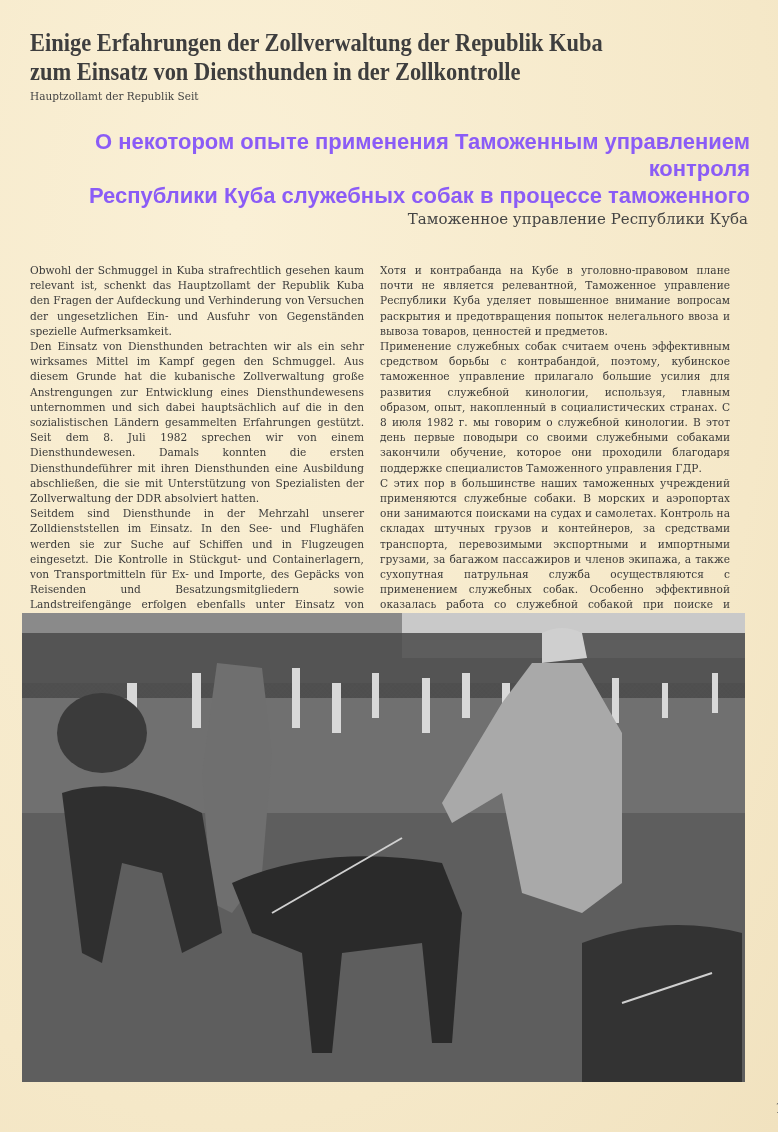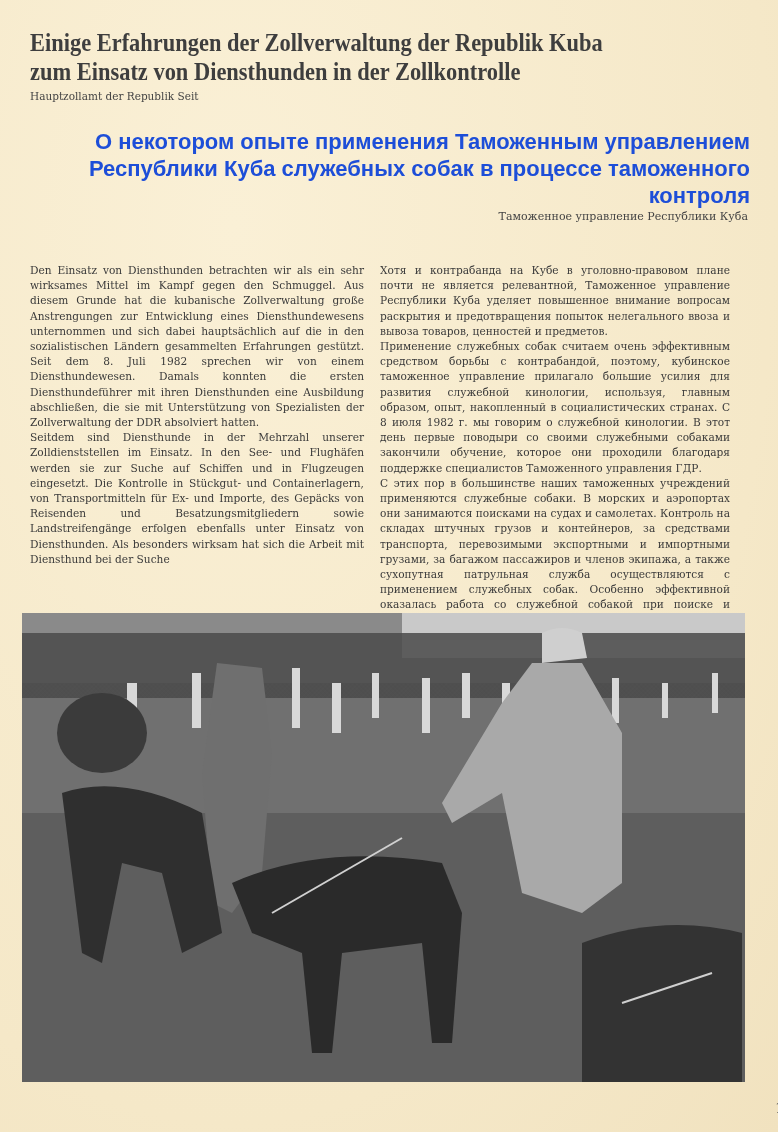--- a/index.html
+++ b/index.html
@@ -16,26 +16,26 @@
     transform:scaleX(0.88); transform-origin:left top; white-space:nowrap;
   }
   .de-title div { white-space:nowrap; }
   .de-author {
     position:absolute; left:30px; top:90px;
     font-family:"DejaVu Serif", serif; font-size:10.5px; color:#444;
   }
   .ru-title {
     position:absolute; left:30px; top:128px; width:720px;
     font-family:"Liberation Sans", sans-serif; font-weight:bold;
-    font-size:22px; line-height:27px; color:#1d4ed8; text-align:right;
+    font-size:22px; line-height:27px; color:#8b5cf6; text-align:right;
   }
   .ru-title .l { white-space:nowrap; }
   .ru-author {
     position:absolute; right:30px; top:210px;
-    font-family:"DejaVu Serif", serif; font-size:11px; color:#444;
+    font-family:"DejaVu Serif", serif; font-size:15px; color:#444;
   }
   .col {
     position:absolute; top:263px; width:342px;
     font-family:"DejaVu Serif", serif; font-size:10.6px; line-height:15.2px;
     color:#3a3a3a; text-align:justify;
   }
   .col.left { left:30px; width:334px; }
   .col.right { left:380px; width:350px; }
   .col p { margin:0; text-indent:0; }
   .photo {
@@ -56,26 +56,27 @@
 <body>
 
 <div class="de-title">
   <div>Einige Erfahrungen der Zollverwaltung der Republik Kuba</div>
   <div>zum Einsatz von Diensthunden in der Zollkontrolle</div>
 </div>
 <div class="de-author">Hauptzollamt der Republik Seit</div>
 
 <div class="ru-title">
   <div class="l">О некотором опыте применения Таможенным управлением</div>
+  <div class="l">контроля</div>
   <div class="l">Республики Куба служебных собак в процессе таможенного</div>
-  <div class="l">контроля</div>
 </div>
 <div class="ru-author">Таможенное управление Республики Куба</div>
 
 <div class="col left">
+  <p>Obwohl der Schmuggel in Kuba strafrechtlich gesehen kaum relevant ist, schenkt das Hauptzollamt der Republik Kuba den Fragen der Aufdeckung und Verhinderung von Versuchen der ungesetzlichen Ein- und Ausfuhr von Gegenständen spezielle Aufmerksamkeit.</p>
   <p>Den Einsatz von Diensthunden betrachten wir als ein sehr wirksames Mittel im Kampf gegen den Schmuggel. Aus diesem Grunde hat die kubanische Zollverwaltung große Anstrengungen zur Entwicklung eines Diensthundewesens unternommen und sich dabei hauptsächlich auf die in den sozialistischen Ländern gesammelten Erfahrungen gestützt. Seit dem 8. Juli 1982 sprechen wir von einem Diensthundewesen. Damals konnten die ersten Diensthundeführer mit ihren Diensthunden eine Ausbildung abschließen, die sie mit Unterstützung von Spezialisten der Zollverwaltung der DDR absolviert hatten.</p>
   <p>Seitdem sind Diensthunde in der Mehrzahl unserer Zolldienststellen im Einsatz. In den See- und Flughäfen werden sie zur Suche auf Schiffen und in Flugzeugen eingesetzt. Die Kontrolle in Stückgut- und Containerlagern, von Transportmitteln für Ex- und Importe, des Gepäcks von Reisenden und Besatzungsmitgliedern sowie Landstreifengänge erfolgen ebenfalls unter Einsatz von Diensthunden. Als besonders wirksam hat sich die Arbeit mit Diensthund bei der Suche</p>
 </div>
 
 <div class="col right">
   <p>Хотя и контрабанда на Кубе в уголовно-правовом плане почти не является релевантной, Таможенное управление Республики Куба уделяет повышенное внимание вопросам раскрытия и предотвращения попыток нелегального ввоза и вывоза товаров, ценностей и предметов.</p>
   <p>Применение служебных собак считаем очень эффективным средством борьбы с контрабандой, поэтому, кубинское таможенное управление прилагало большие усилия для развития служебной кинологии, используя, главным образом, опыт, накопленный в социалистических странах. С 8 июля 1982 г. мы говорим о служебной кинологии. В этот день первые поводыри со своими служебными собаками закончили обучение, которое они проходили благодаря поддержке специалистов Таможенного управления ГДР.</p>
   <p>С этих пор в большинстве наших таможенных учреждений применяются служебные собаки. В морских и аэропортах они занимаются поисками на судах и самолетах. Контроль на складах штучных грузов и контейнеров, за средствами транспорта, перевозимыми экспортными и импортными грузами, за багажом пассажиров и членов экипажа, а также сухопутная патрульная служба осуществляются с применением служебных собак. Особенно эффективной оказалась работа со служебной собакой при поиске и выявлении предметов контрабанды в местах, в</p>
 </div>
 

